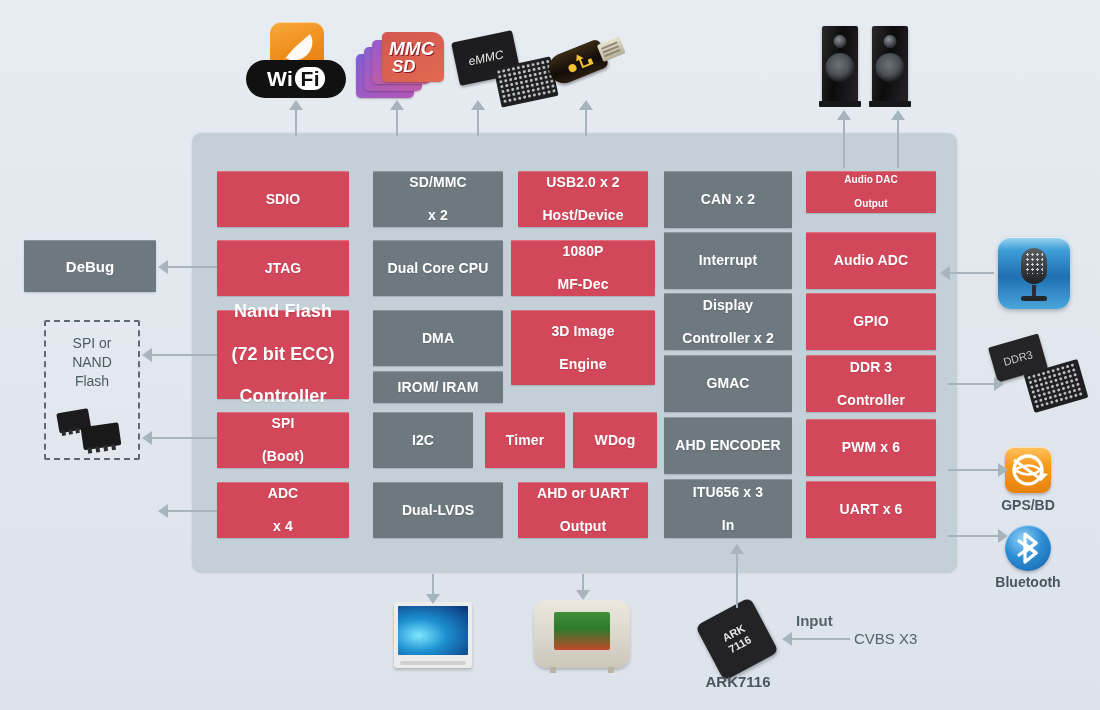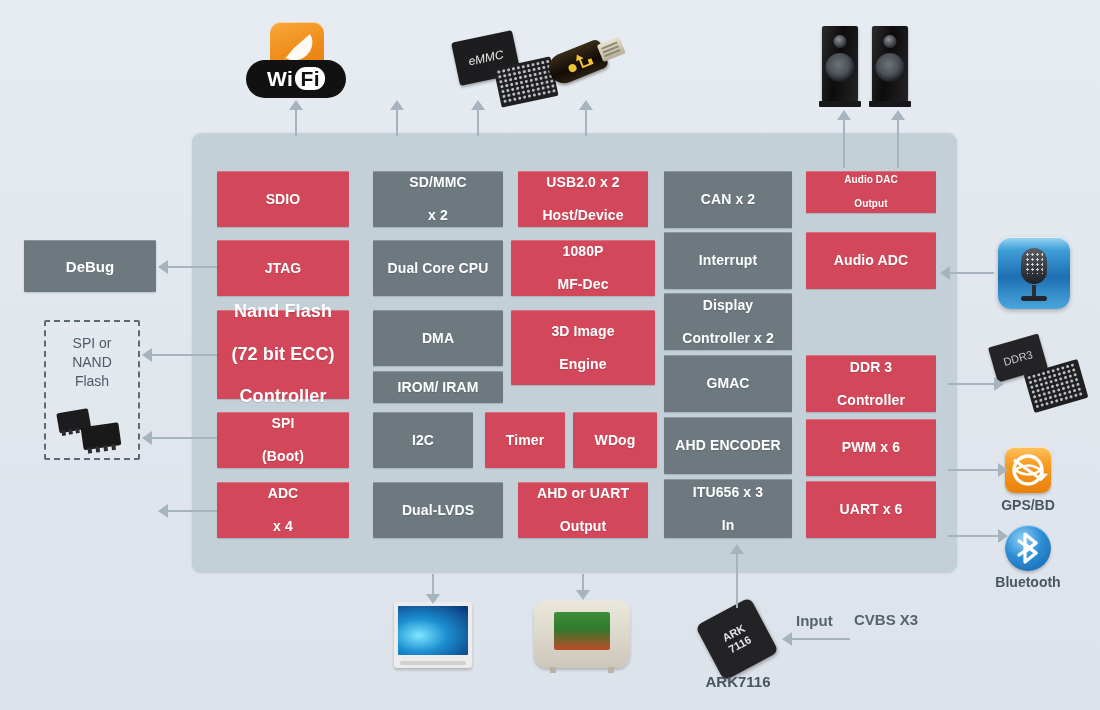--- a/index.html
+++ b/index.html
@@ -205,20 +205,29 @@
         <path d="M12 40 L24 26 L40 12 C44 18 43 27 37 33 C31 39 22 40 16 36 Z" fill="#ffffff" opacity="0.95"></path>
         <rect x="20" y="33" width="4" height="12" fill="#ffffff" opacity="0.95" transform="rotate(12 22 39)"></rect>
         <rect x="14" y="43" width="16" height="3" rx="1.5" fill="#ffffff" opacity="0.95"></rect>
       </svg>
     </div>
     <div class="wifi-pill">
       <span class="wtxt"><span>Wi</span><span class="fi">Fi</span></span>
     </div>
   </div>
 
+  <div class="icon" style="left:356px; top:32px; width:92px; height:70px;">
+    <div class="sdcard" style="left:0;  top:22px; width:58px; height:44px; background:linear-gradient(150deg,#7f5fd6,#b457b8);"></div>
+    <div class="sdcard" style="left:8px; top:15px; width:58px; height:44px; background:linear-gradient(150deg,#8a5fd0,#c45aa8);"></div>
+    <div class="sdcard" style="left:16px;top:8px;  width:58px; height:44px; background:linear-gradient(150deg,#9a5cc6,#d25c92);"></div>
+    <div class="sdcard" style="left:26px;top:0px;  width:62px; height:50px; background:linear-gradient(150deg,#d2574f,#e06a52);">
+      <div class="mmc-badge" style="left:7px; top:6px; font-size:19px;">MMC</div>
+      <div class="mmc-badge" style="left:10px; top:25px; font-size:17px;">SD</div>
+    </div>
+  </div>
 
   <div class="icon" style="left:455px; top:36px; width:100px; height:68px;">
     <div class="emmc-chip" style="left:0; top:0; width:62px; height:44px; transform:rotate(-12deg);">
       <span>eMMC</span>
     </div>
     <div class="ballgrid" id="bg-emmc" style="left:42px; top:26px; width:58px; height:40px; transform:rotate(-12deg);">
         <i style="left: 3px; top: 3px;"></i>
         <i style="left: 8px; top: 3px;"></i>
         <i style="left: 13px; top: 3px;"></i>
         <i style="left: 18px; top: 3px;"></i>
@@ -523,21 +532,21 @@
   <div class="ln vln" style="left:432px; top:574px; height:22px;"></div>
   <div class="arw arw-down" style="left:426px; top:594px;"></div>
 
   <div class="ln vln" style="left:582px; top:574px; height:18px;"></div>
   <div class="arw arw-down" style="left:576px; top:590px;"></div>
 
   <div class="ln vln" style="left:736px; top:552px; height:56px;"></div>
   <div class="arw arw-up" style="left:730px; top:544px;"></div>
 
   <div class="plainlabel" style="left:796px; top:612px; font-weight:bold;">Input</div>
-  <div class="plainlabel" style="left:854px; top:611px; font-weight:bold;">CVBS X3</div>
+  <div class="plainlabel" style="left:854px; top:630px; font-weight:normal;">CVBS X3</div>
   <div class="ln hln" style="left:790px; top:638px; width:60px;"></div>
   <div class="arw arw-left" style="left:782px; top:632px;"></div>
 
   <div class="blk red" style="left:217px; top:171px; width:132px; height:56px; font-size:14px;">
     <span>SDIO</span>
     </div>
   <div class="blk red" style="left:217px; top:240px; width:132px; height:56px; font-size:14px;">
     <span>JTAG</span>
     </div>
   <div class="blk red" style="left:217px; top:310px; width:132px; height:89px; font-size:18px;">
@@ -606,20 +615,23 @@
   <div class="blk gray" style="left:664px; top:479px; width:128px; height:59px; font-size:14px;">
     <span><span>ITU656 x 3</span><br><span>In</span></span>
     </div>
 
   <div class="blk red" style="left:806px; top:171px; width:130px; height:42px; font-size:10px;">
     <span><span>Audio DAC</span><br><span>Output</span></span>
     </div>
   <div class="blk red" style="left:806px; top:232px; width:130px; height:57px; font-size:14px;">
     <span>Audio ADC</span>
     </div>
+  <div class="blk red" style="left:806px; top:293px; width:130px; height:57px; font-size:14px;">
+    <span>GPIO</span>
+    </div>
   <div class="blk red" style="left:806px; top:355px; width:130px; height:57px; font-size:14px;">
     <span><span>DDR 3</span><br><span>Controller</span></span>
     </div>
   <div class="blk red" style="left:806px; top:419px; width:130px; height:57px; font-size:14px;">
     <span>PWM x 6</span>
     </div>
   <div class="blk red" style="left:806px; top:481px; width:130px; height:57px; font-size:14px;">
     <span>UART x 6</span>
     </div>
 

